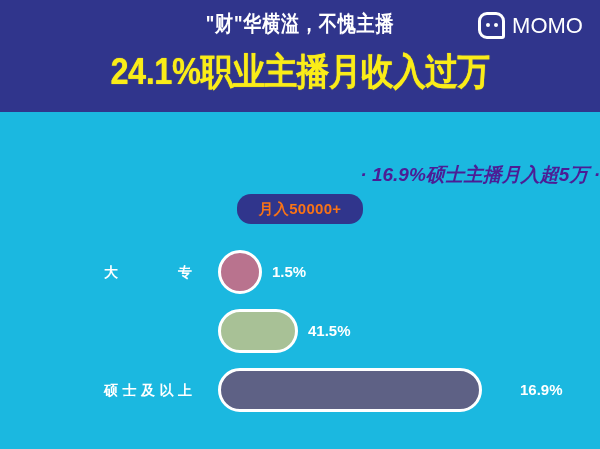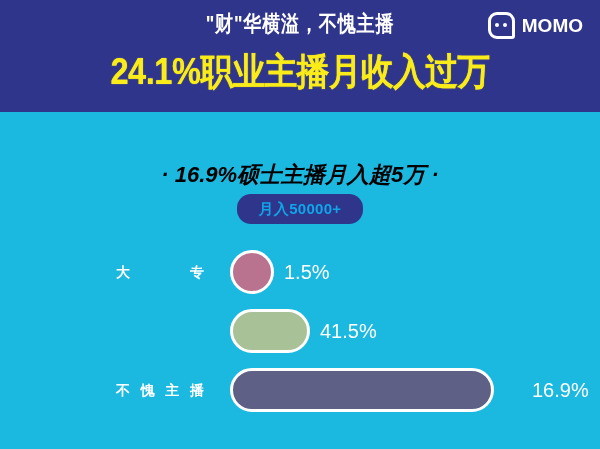--- a/index.html
+++ b/index.html
@@ -89,79 +89,78 @@
     gap: 4px;
   }
   .logo-eye {
     width: 4px;
     height: 4px;
     border-radius: 50%;
     background: #ffffff;
   }
   .logo-text {
     color: #ffffff;
-    font-size: 19px;
-    font-weight: bold;
+    font-size: 22px;
+    font-weight: normal;
     letter-spacing: 0px;
     line-height: 25px;
     text-align: right;
   }
 
   
   .body-area {
     position: absolute;
     left: 0;
     top: 112px;
     width: 600px;
     height: 337px;
     background: #1bb8e0;
   }
 
   .subtitle {
     position: absolute;
     left: 0;
     top: 46px;
     width: 600px;
-    text-align: center;
-    color: #000000;
-    font-size: 22px;
+    text-align: right;
+    color: #4c1d95;
+    font-size: 19px;
     font-weight: bold;
     font-style: italic;
     letter-spacing: 0px;
     line-height: 34px;
     white-space: nowrap;
   }
 
   .badge-wrap {
     position: absolute;
     left: 0;
     top: 82px;
     width: 600px;
     text-align: center;
   }
   .badge {
     display: inline-block;
     background: #30358c;
-    color: #0ea5e9;
+    color: #f97316;
     font-size: 15px;
     font-weight: bold;
     line-height: 15px;
     padding: 7px 22px 8px 22px;
     border-radius: 14px;
     letter-spacing: 0.3px;
     white-space: nowrap;
   }
 
   
   .chart {
     position: absolute;
     left: 0;
     top: 130px;
     width: 488px;
-    padding-left: 12px;
   }
 
   .row {
     position: relative;
     height: 59px;
   }
 
   .row-label {
     position: absolute;
     left: 104px;
@@ -190,22 +189,22 @@
     box-sizing: border-box;
     border: 3px solid #ffffff;
     border-radius: 22px;
   }
 
   .row-value {
     position: absolute;
     top: 50%;
     transform: translateY(-50%);
     color: #ffffff;
-    font-size: 20px;
-    font-weight: normal;
+    font-size: 15px;
+    font-weight: bold;
     line-height: 18px;
     white-space: nowrap;
   }
 </style>
 </head>
 <body>
 
 <div class="poster">
 
   <div class="header">
@@ -242,21 +241,21 @@
       </div>
 
       <div class="row">
         <div class="row-bar-area">
           <div class="bar" id="bar-1" style="width: 80px; background: rgb(168, 193, 150);"></div>
         </div>
         <div class="row-value" id="val-1" style="left: 308px;">41.5%</div>
       </div>
 
       <div class="row">
-        <div class="row-label">不愧主播</div>
+        <div class="row-label">硕士及以上</div>
         <div class="row-bar-area">
           <div class="bar" id="bar-2" style="width: 264px; background: rgb(94, 97, 133);"></div>
         </div>
         <div class="row-value" id="val-2" style="left: 520px;">16.9%</div>
       </div>
 
     </div>
   </div>
 </div>
 

